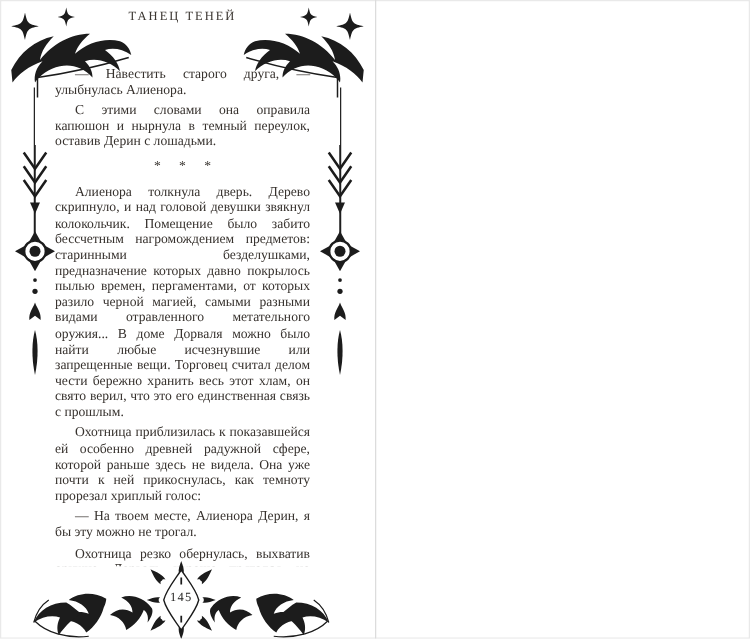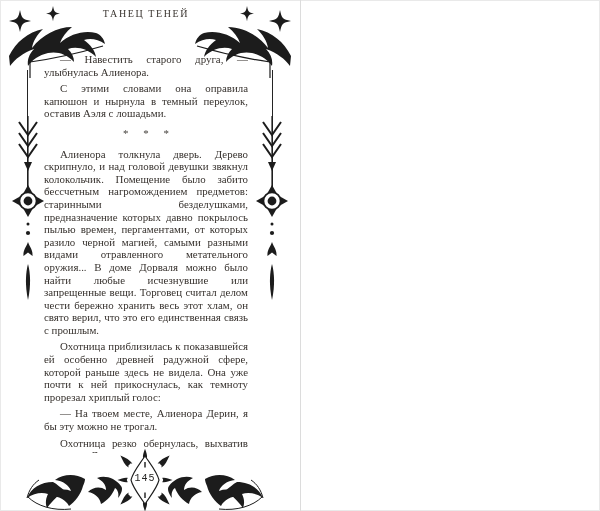--- a/index.html
+++ b/index.html
@@ -37,21 +37,21 @@
     text-indent:0; text-align:center; letter-spacing:6px;
     padding:3px 0 4px 6px; color:#44403c;
   }
 
   .orn { position:absolute; }
   .flip { transform:scaleX(-1); }
   .rail { position:absolute; width:1px; background:#242424; }
 
   .pagenum {
     position:absolute; top:473px; width:40px; text-align:center;
-    font-size:10px; letter-spacing:1px; color:#262523;font-family:Liberation Mono, monospace;
+    font-size:10px; letter-spacing:1px; color:#262523;
   }
   .pn-left  { left:125px; }
 </style>
 </head>
 <body>
 
 <svg width="0" height="0" style="position:absolute" aria-hidden="true">
   <defs>
     <g id="sym-corner" fill="#1c1c1c" stroke="none">
       <path d="M14,6 C15.8,14.6 16.4,15.2 25,17 C16.4,18.8 15.8,19.4 14,28 C12.2,19.4 11.6,18.8 3,17 C11.6,15.2 12.2,14.6 14,6 Z"></path>
@@ -137,21 +137,21 @@
 
     <svg class="orn" style="left:19px;top:220px" width="18" height="84" viewBox="0 0 18 84">
         <use href="#sym-drop"></use>
       </svg>
     <svg class="orn" style="left:263px;top:220px" width="18" height="84" viewBox="0 0 18 84">
         <use href="#sym-drop"></use>
       </svg>
 
     <div class="body-text text-left">
         <p class="para dialog">— Навестить старого друга, — улыбнулась Алиенора.</p>
-        <p class="para normal">С этими словами она оправила капюшон и нырнула в темный переулок, оставив Аэля с лошадьми.</p>
+        <p class="para normal">С этими словами она оправила капюшон и нырнула в темный переулок, оставив Дерин с лошадьми.</p>
         <p class="para separator">* * *</p>
         <p class="para normal">Алиенора толкнула дверь. Дерево скрипнуло, и над головой девушки звякнул колокольчик. Помещение было забито бессчетным нагромождением предметов: старинными безделушками, предназначение которых давно покрылось пылью времен, пергаментами, от которых разило черной магией, самыми разными видами отравленного метательного оружия... В доме Дорваля можно было найти любые исчезнувшие или запрещенные вещи. Торговец считал делом чести бережно хранить весь этот хлам, он свято верил, что это его единственная связь с прошлым.</p>
         <p class="para normal">Охотница приблизилась к показавшейся ей особенно древней радужной сфере, которой раньше здесь не видела. Она уже почти к ней прикоснулась, как темноту прорезал хриплый голос:</p>
         <p class="para dialog">— На твоем месте, Алиенора Дерин, я бы эту можно не трогал.</p>
         <p class="para normal">Охотница резко обернулась, выхватив оружие. Дорваль хорошо прятался, но находить его она умела еще лучше. Молниеносным движени-</p>
       </div>
 
     <svg class="orn" style="left:25px;top:448px" width="240" height="64" viewBox="0 0 240 64">
         <use href="#sym-footer"></use>
       </svg>

